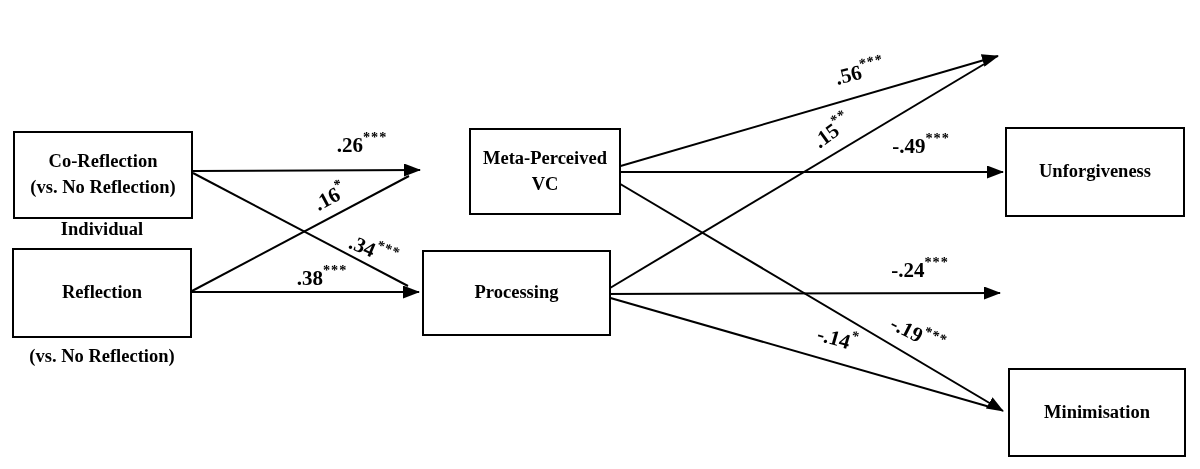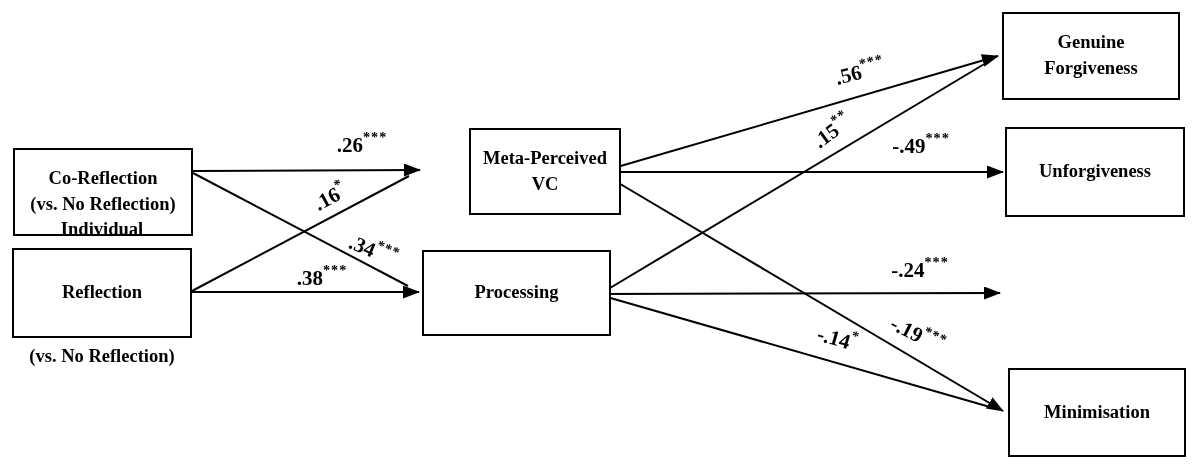--- a/index.html
+++ b/index.html
@@ -72,42 +72,38 @@
     <line x1="193" y1="173" x2="408" y2="286"></line>
     <line x1="192" y1="292" x2="419" y2="292" marker-end="url(#arrow)"></line>
     <line x1="600" y1="172" x2="998" y2="56" marker-end="url(#arrow)"></line>
     <line x1="600" y1="294" x2="986" y2="63"></line>
     <line x1="600" y1="172" x2="1003" y2="172" marker-end="url(#arrow)"></line>
     <line x1="600" y1="294" x2="1000" y2="293" marker-end="url(#arrow)"></line>
     <line x1="600" y1="172" x2="1003" y2="411" marker-end="url(#arrow)"></line>
     <line x1="600" y1="295" x2="990" y2="407"></line>
   </svg>
 
-  <div class="node" style="left:13px; top:131px; width:180px; height:88px;margin-top:17px;">
+  <div class="node" style="left:13px; top:131px; width:180px; height:88px;">
     <span>Co-Reflection</span>
     <span>(vs. No Reflection)</span>
   </div>
   <div class="node" style="left:12px; top:248px; width:180px; height:90px; line-height:1.25;gap:40px;">
     <span>Individual</span>
     <span>Reflection</span>
     <span>(vs. No Reflection)</span>
   </div>
 
   <div class="node" style="left:422px; top:128px; width:152px; height:87px;margin-left:47px;">
     <span>Meta-Perceived</span>
     <span>VC</span>
   </div>
   <div class="node" style="left:422px; top:250px; width:189px; height:86px;">
     <span>Processing</span>
   </div>
 
-  <div class="node" style="left:1002px; top:12px; width:178px; height:88px;">
-    <span>Genuine</span>
-    <span>Forgiveness</span>
-  </div>
   <div class="node" style="left:1005px; top:127px; width:180px; height:90px;">
     <span>Unforgiveness</span>
   </div>
   <div class="node" style="left:1008px; top:368px; width:178px; height:89px;">
     <span>Minimisation</span>
   </div>
 
   <div class="coef" style="left:322px; top:144px; transform:translate(-50%,-50%) rotate(0deg);margin-left:40px;">
     <span>.26</span><sup>***</sup>
   </div>

